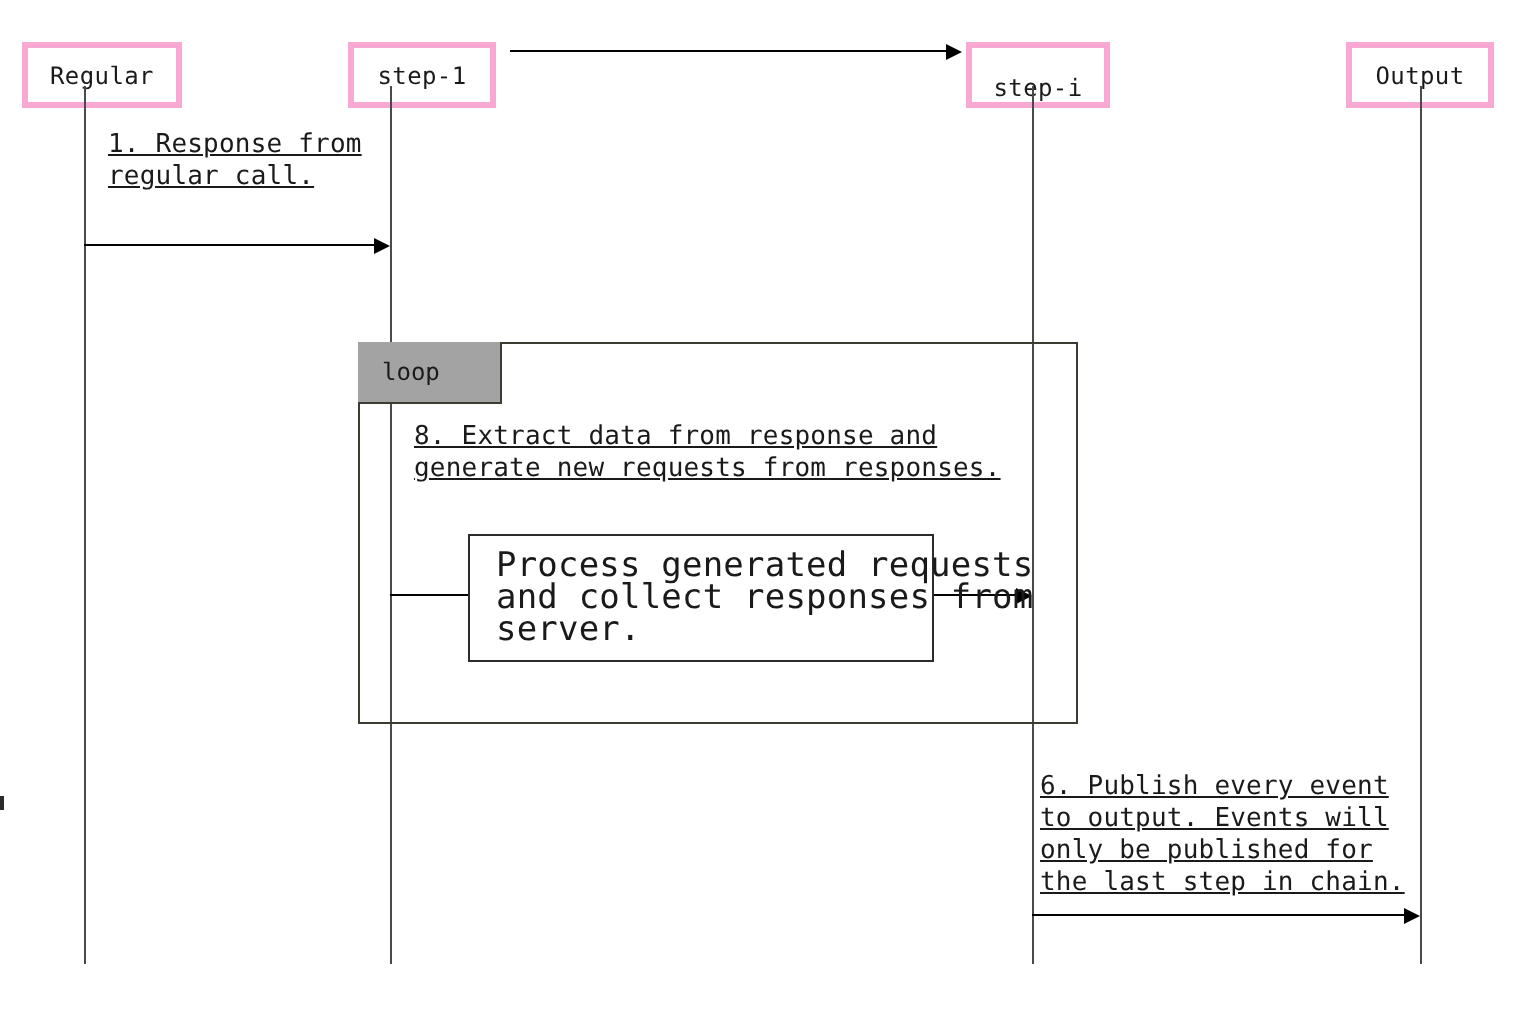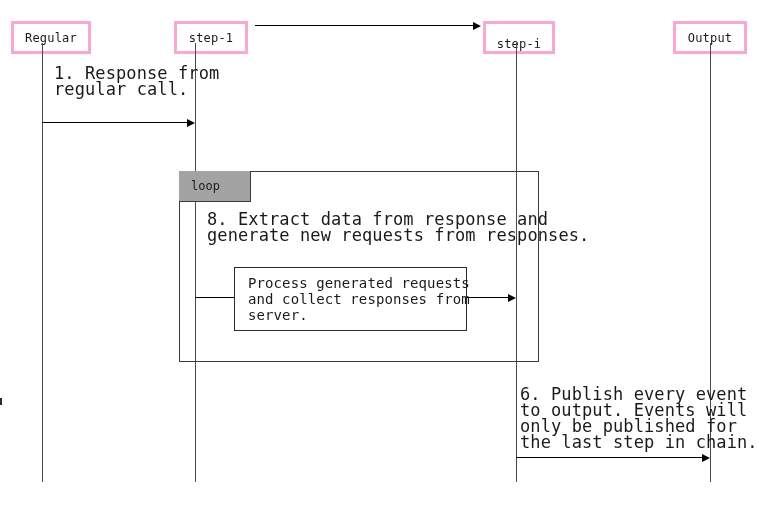--- a/index.html
+++ b/index.html
@@ -51,25 +51,26 @@
     width: 0;
     height: 0;
     border-top: 4px solid transparent;
     border-bottom: 4px solid transparent;
     border-left: 8px solid #000000;
   }
 
   
   .note-text {
     position: absolute;
-    font-size: 17px;
+    font-size: 13px;
     line-height: 16px;
     color: #1a1a1a;
     white-space: pre;
     letter-spacing: 0.1px;
+    text-decoration: underline;
   }
 
   
   .frame {
     position: absolute;
     box-sizing: border-box;
     border: 1px solid #3c3c32;
     background: transparent;
   }
   .frame-tab {
@@ -85,21 +86,21 @@
     font-size: 12px;
     color: #1a1a1a;
   }
 
   
   .boxed-note {
     position: absolute;
     box-sizing: border-box;
     border: 1px solid #2b2b2b;
     background: #ffffff;
-    font-size: 14px;
+    font-size: 17px;
     line-height: 16px;
     color: #1a1a1a;
     white-space: pre;
     padding: 7px 0 0 13px;
     letter-spacing: 0.1px;
   }
 
   
   .edge-mark {
     position: absolute;

